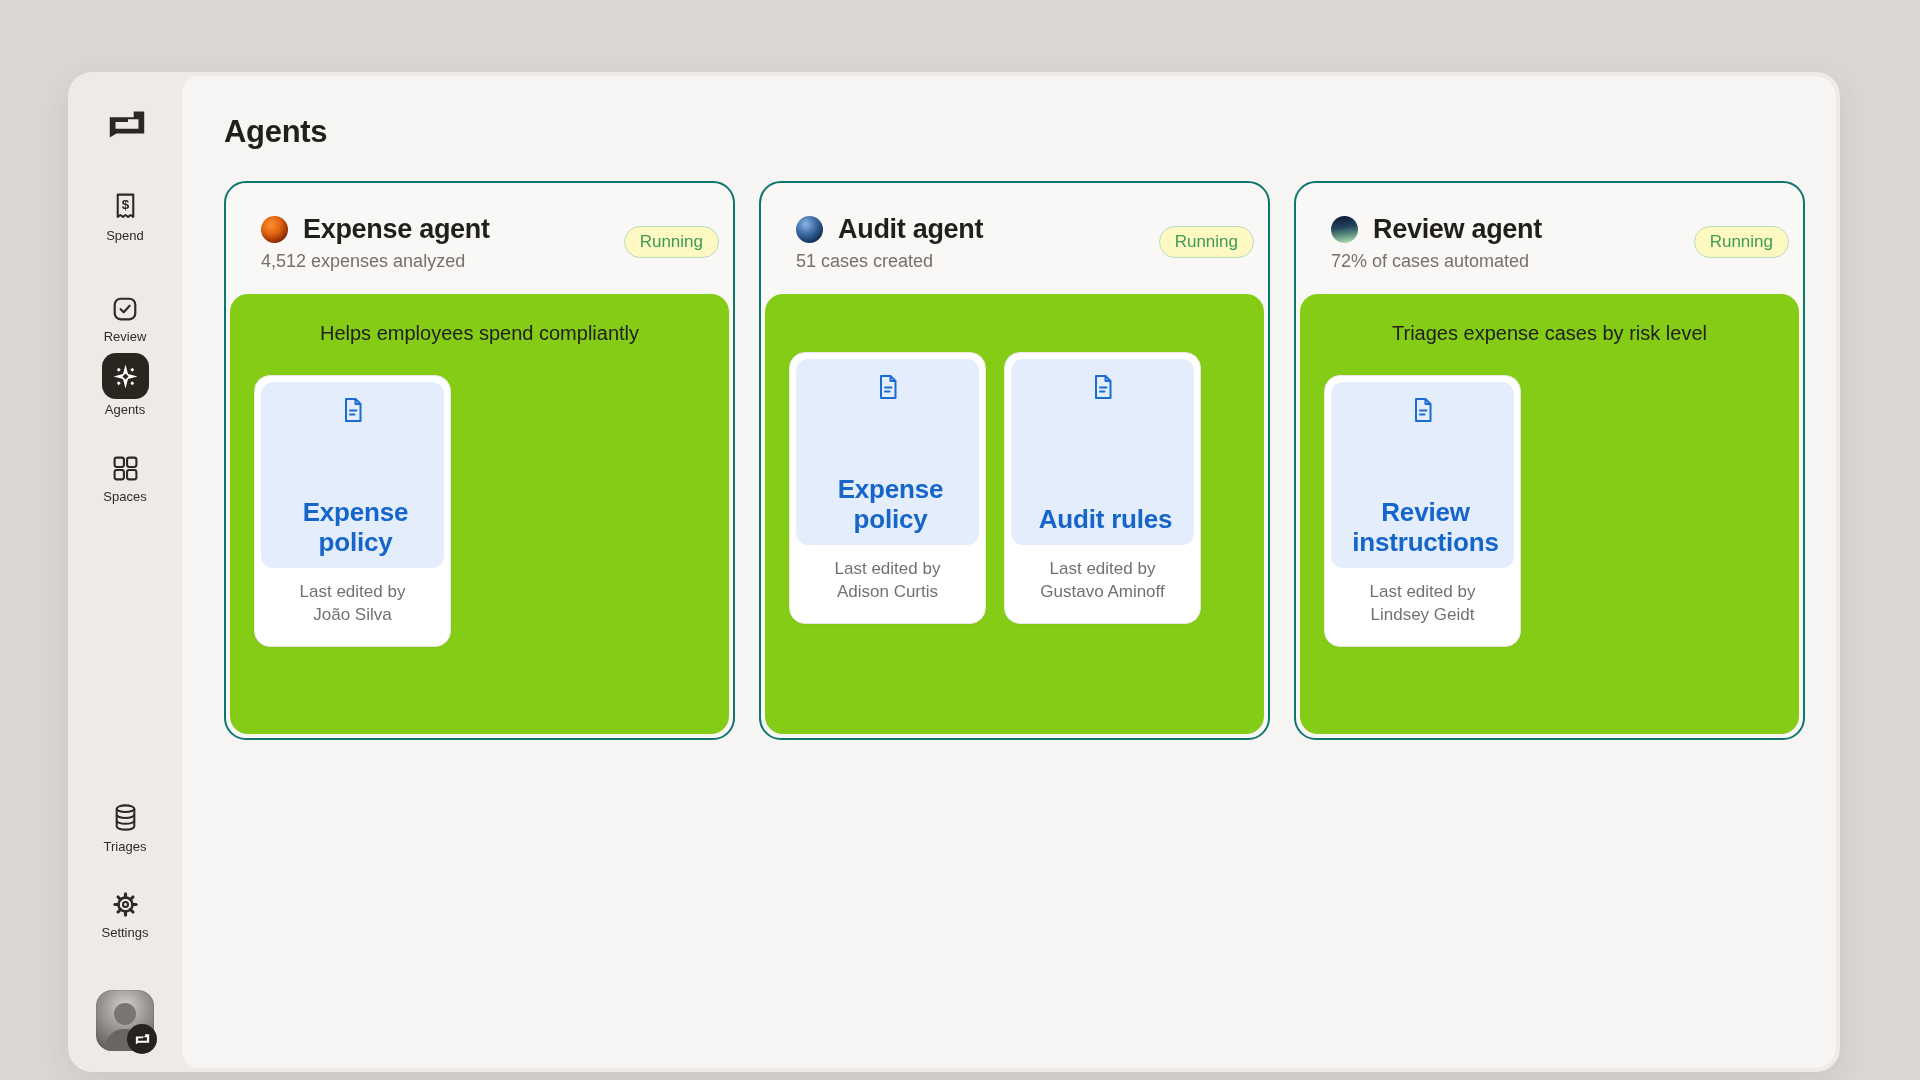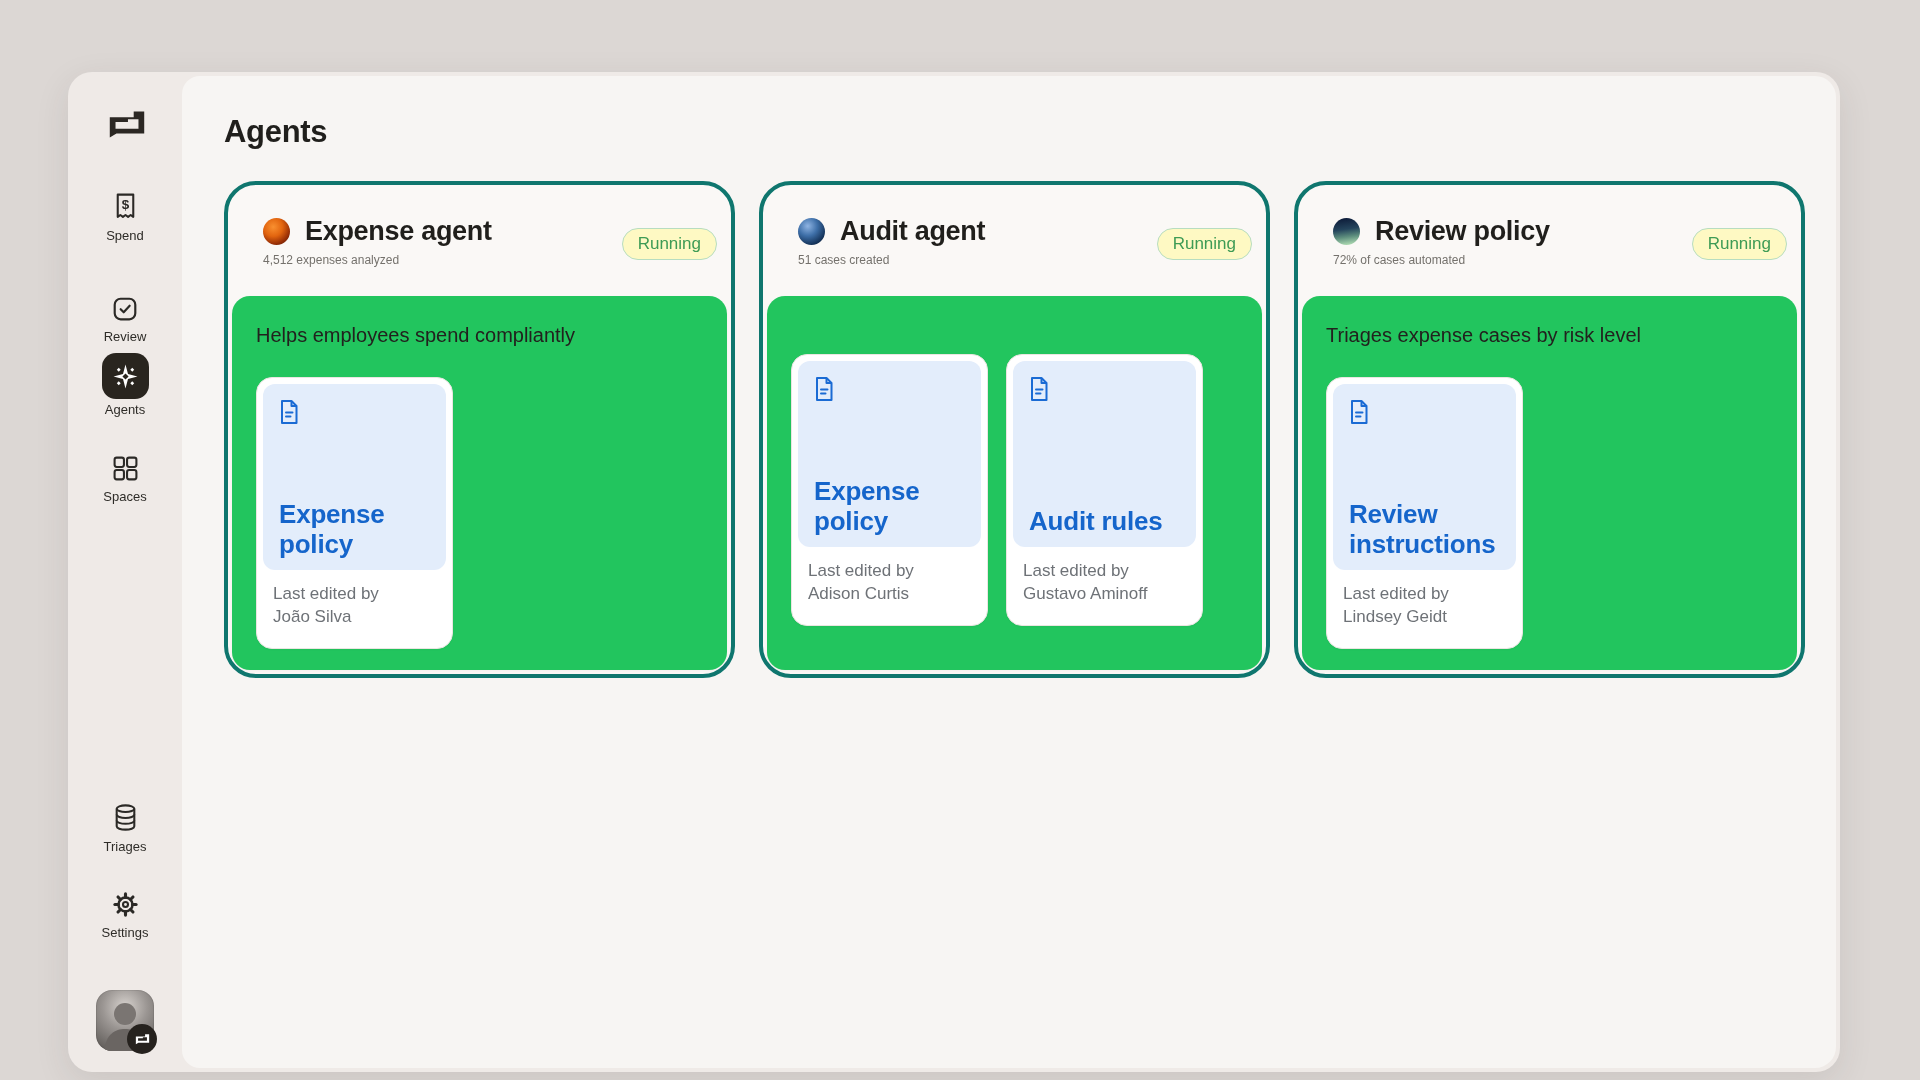--- a/index.html
+++ b/index.html
@@ -43,42 +43,43 @@
     border-radius:50%; background:#26221E; display:flex; align-items:center; justify-content:center;
   }
   
   .main-panel {
     position:absolute; left:114px; top:4px; right:4px; bottom:4px;
     background:#F7F5F3; border-radius:18px 21px 21px 18px;
   }
   .page-title { position:absolute; left:42px; top:38px; font-size:31px; font-weight:700; letter-spacing:-0.3px; color:#201F1C; }
   .cards { position:absolute; left:42px; top:105px; display:flex; gap:24px; }
   .agent-card {
-    position:relative; width:511px; height:497px;
-    background:#FAF8F6; border:4px solid #0f766e; border-radius:32px;
+    position:relative; width:511px; height:559px;
+    background:#FAF8F6; border:2px solid #0f766e; border-radius:22px;
     cursor:pointer;
   }
   .card-head { position:relative; padding:31px 20px 0 35px; }
   .head-row { display:flex; align-items:center; gap:15px; }
   .sphere { width:27px; height:27px; border-radius:50%; flex:0 0 auto; }
   .sphere-expense { background:radial-gradient(circle at 38% 33%, #F99030 0%, #E2650F 38%, #9A3006 68%, #3E0F02 100%); }
   .sphere-audit   { background:radial-gradient(circle at 36% 30%, #8FB4E3 0%, #3E6FA8 38%, #16355C 72%, #081527 100%); }
   .sphere-review  { background:linear-gradient(172deg, #0F1F3C 8%, #24445C 42%, #5E8F7E 68%, #B9E5B9 98%); }
   .agent-name { font-size:27px; font-weight:700; letter-spacing:-0.3px; color:#201F1C; }
-  .agent-stat { margin-top:6px; font-size:12px; color:#74716C; }
+  .agent-stat { margin-top:6px; font-size:18px; color:#74716C; }
   .status-badge {
     position:absolute; right:14px; top:43px;
     height:32px; line-height:30px; padding:0 15px;
     font-size:17px; color:#3E9B55;
     background:#fef9c3; border:1px solid #B7DDC0; border-radius:999px;
   }
   .card-body {
     position:absolute; left:4px; right:4px; top:111px; bottom:4px;
-    background:#22c55e; border-radius:18px; padding:28px 24px;
+    background:#84cc16; border-radius:18px; padding:28px 24px;
     box-shadow:0 1px 3px rgba(40,35,30,0.04);
+    text-align:center;
   }
   .agent-desc { font-size:20px; color:#22211E; }
   .tiles { display:flex; gap:18px; margin-top:30px; }
   .doc-tile {
     width:197px; height:272px; background:#FFFFFF;
     border:1px solid #EAE6E1; border-radius:16px; padding:6px;
     box-shadow:0 1px 2px rgba(40,35,30,0.03); cursor:pointer;
   }
   .doc-blue {
     position:relative; height:186px; background:#E3EDFB; border-radius:12px;
@@ -262,21 +263,21 @@
               </div>
             </div>
           </div>
         </div>
       </section>
 
       <section class="agent-card">
         <div class="card-head">
           <div class="head-row">
             <span class="sphere sphere-review"></span>
-            <span class="agent-name">Review policy</span>
+            <span class="agent-name">Review agent</span>
           </div>
           <div class="agent-stat">72% of cases automated</div>
           <span class="status-badge">Running</span>
         </div>
         <div class="card-body">
           <div class="agent-desc">Triages expense cases by risk level</div>
           <div class="tiles">
             <div class="doc-tile">
               <div class="doc-blue">
                 <svg width="20" height="26" viewBox="0 0 20 26">

